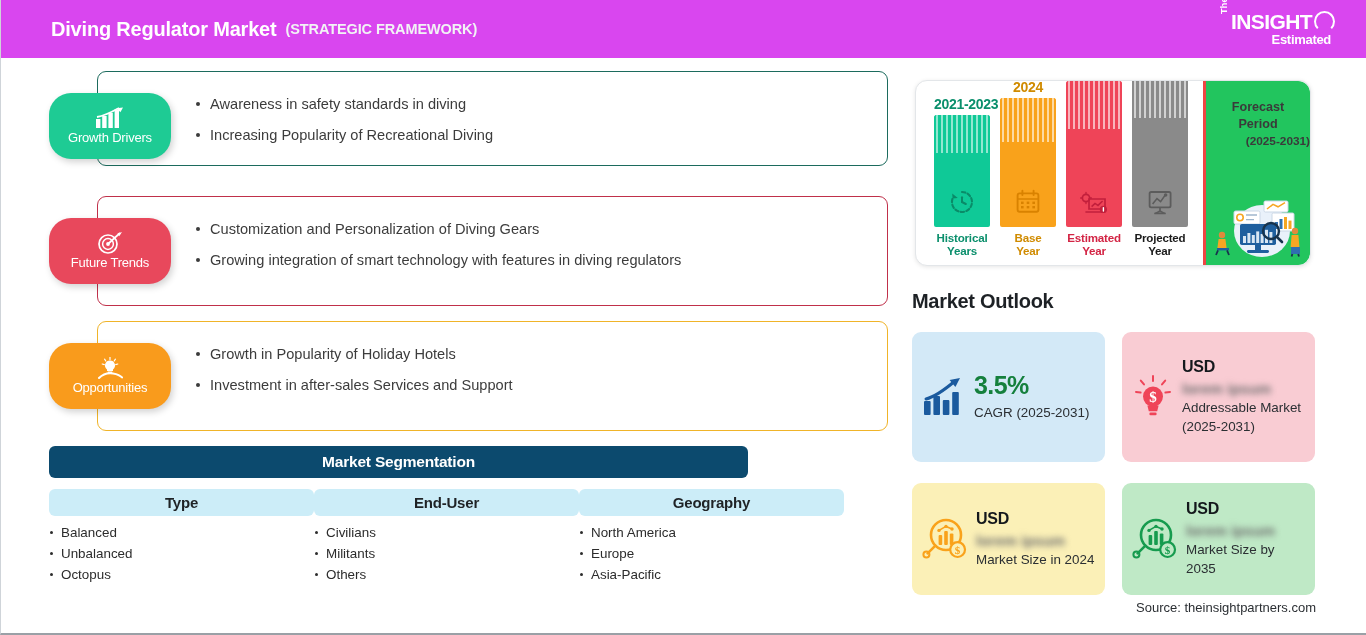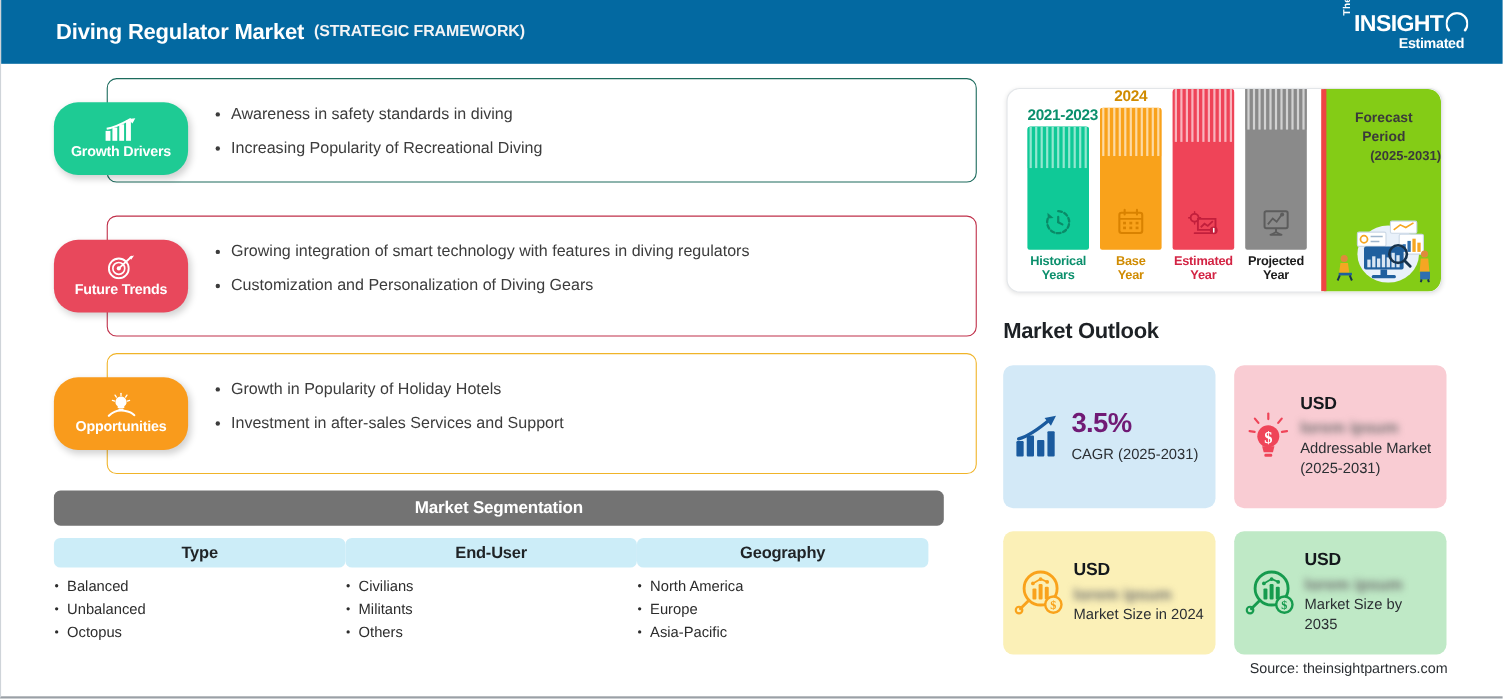--- a/index.html
+++ b/index.html
@@ -10,21 +10,21 @@
     overflow:hidden;
     position:relative;
     box-sizing:border-box;
     border-bottom:2px solid #9aa0a6;
     border-left:1px solid #cfd4d9;
   }
 
   
   .header{
     position:absolute;left:0;top:0;width:1366px;height:58px;
-    background:#0369a1;
+    background:#d946ef;
     display:flex;align-items:center;
   }
   .hdr-title{
     margin-left:50px;
     color:#ffffff;
     font-size:20px;font-weight:bold;
     letter-spacing:-0.2px;
     white-space:nowrap;
   }
   .hdr-sub{
@@ -83,32 +83,32 @@
   #box-opport{top:321px;height:110px;border:1.4px solid #f0b429;}
 
   .badge{
     position:absolute;left:48px;
     width:122px;height:66px;border-radius:22px;
     display:flex;flex-direction:column;align-items:center;justify-content:center;
     box-shadow:2px 3px 7px rgba(0,0,0,0.18);
     z-index:5;
   }
   .badge .b-label{
-    color:#fff;font-size:13px;font-weight:bold;letter-spacing:-0.2px;
+    color:#fff;font-size:13px;font-weight:normal;letter-spacing:-0.2px;
     white-space:nowrap;margin-top:1px;text-align:right;
   }
   .badge .b-icon{height:22px;display:block;}
   #badge-growth{top:93px;background:#1ecb94;}
   #badge-trends{top:218px;background:#e8485c;}
   #badge-opport{top:343px;background:#f99b1c;}
 
   
   .seg-header{
-    position:absolute;left:48px;top:446px;width:809px;height:32px;
-    background:#737373;border-radius:6px;
+    position:absolute;left:48px;top:446px;width:699px;height:32px;
+    background:#0c4a6e;border-radius:6px;
     display:flex;align-items:center;justify-content:center;
     color:#fff;font-size:15.5px;font-weight:bold;letter-spacing:-0.2px;
   }
   .seg-cols{
     position:absolute;left:48px;top:489px;width:839px;
     display:flex;
   }
   .seg-col{width:265px;}
   .seg-pill{
     height:27px;background:#ccedf8;border-radius:6px;
@@ -148,21 +148,21 @@
   }
   .bar .gl{position:absolute;left:50%;transform:translateX(-50%);bottom:12px;}
   .barcol .cap{
     font-size:11.6px;font-weight:bold;line-height:1.12;
     margin-top:4px;letter-spacing:-0.2px;
   }
   #bc0{left:18px;} #bc1{left:84px;} #bc2{left:150px;} #bc3{left:216px;}
 
   .fc-right{
     position:absolute;right:0;top:0;width:104px;height:100%;
-    background:#84cc16;border-left:5px solid #ef4444;
+    background:#22c55e;border-left:3px solid #ef4444;
     border-radius:0 12px 12px 0;
   }
   .fc-right .fc-txt{
     text-align:center;padding-top:18px;
     font-size:12.6px;font-weight:bold;color:#3a3a3a;line-height:1.32;
   }
   .fc-right .fc-sub{font-size:11.8px;font-weight:bold;color:#3a3a3a;margin-top:2px;text-align:right;}
   .fc-illus{position:absolute;left:6px;bottom:8px;}
 
   
@@ -174,21 +174,21 @@
     position:absolute;border-radius:9px;box-sizing:border-box;
     display:flex;align-items:center;
   }
   #mo-cagr{left:911px;top:332px;width:193px;height:130px;background:#d3e9f7;padding:0 10px;}
   #mo-addr{left:1121px;top:332px;width:193px;height:130px;background:#f9ccd3;padding:0 10px;}
   #mo-2024{left:911px;top:483px;width:193px;height:112px;background:#fbf0b7;padding:0 10px;}
   #mo-2031{left:1121px;top:483px;width:193px;height:112px;background:#bfe9c6;padding:0 10px;}
 
   .mo-ico{flex:0 0 auto;display:flex;align-items:center;justify-content:center;}
   .mo-body{margin-left:8px;}
-  .mo-big{font-size:25px;font-weight:bold;color:#701a75;letter-spacing:-0.6px;line-height:1;}
+  .mo-big{font-size:25px;font-weight:bold;color:#15803d;letter-spacing:-0.6px;line-height:1;}
   .mo-usd{font-size:16px;font-weight:bold;color:#14181c;letter-spacing:-0.2px;}
   .mo-small{font-size:13.4px;color:#2b2f33;line-height:1.32;margin-top:3px;}
   .blur{
     display:block;margin:4px 0 1px 0;
     font-size:15px;font-weight:bold;color:#6e6e6e;
     filter:blur(3.4px);
     user-select:none;white-space:nowrap;
   }
   .source{
     position:absolute;right:50px;top:600px;
@@ -211,22 +211,22 @@
 </div>
 
 <div class="callout" id="box-growth">
   <ul style="position:absolute;left:96px;top:23px;">
     <li>Awareness in safety standards in diving</li>
     <li>Increasing Popularity of Recreational Diving</li>
   </ul>
 </div>
 <div class="callout" id="box-trends">
   <ul style="position:absolute;left:96px;top:23px;">
+    <li>Customization and Personalization of Diving Gears</li>
     <li>Growing integration of smart technology with features in diving regulators</li>
-    <li>Customization and Personalization of Diving Gears</li>
   </ul>
 </div>
 <div class="callout" id="box-opport">
   <ul style="position:absolute;left:96px;top:23px;">
     <li>Growth in Popularity of Holiday Hotels</li>
     <li>Investment in after-sales Services and Support</li>
   </ul>
 </div>
 
 <div class="badge" id="badge-growth">

